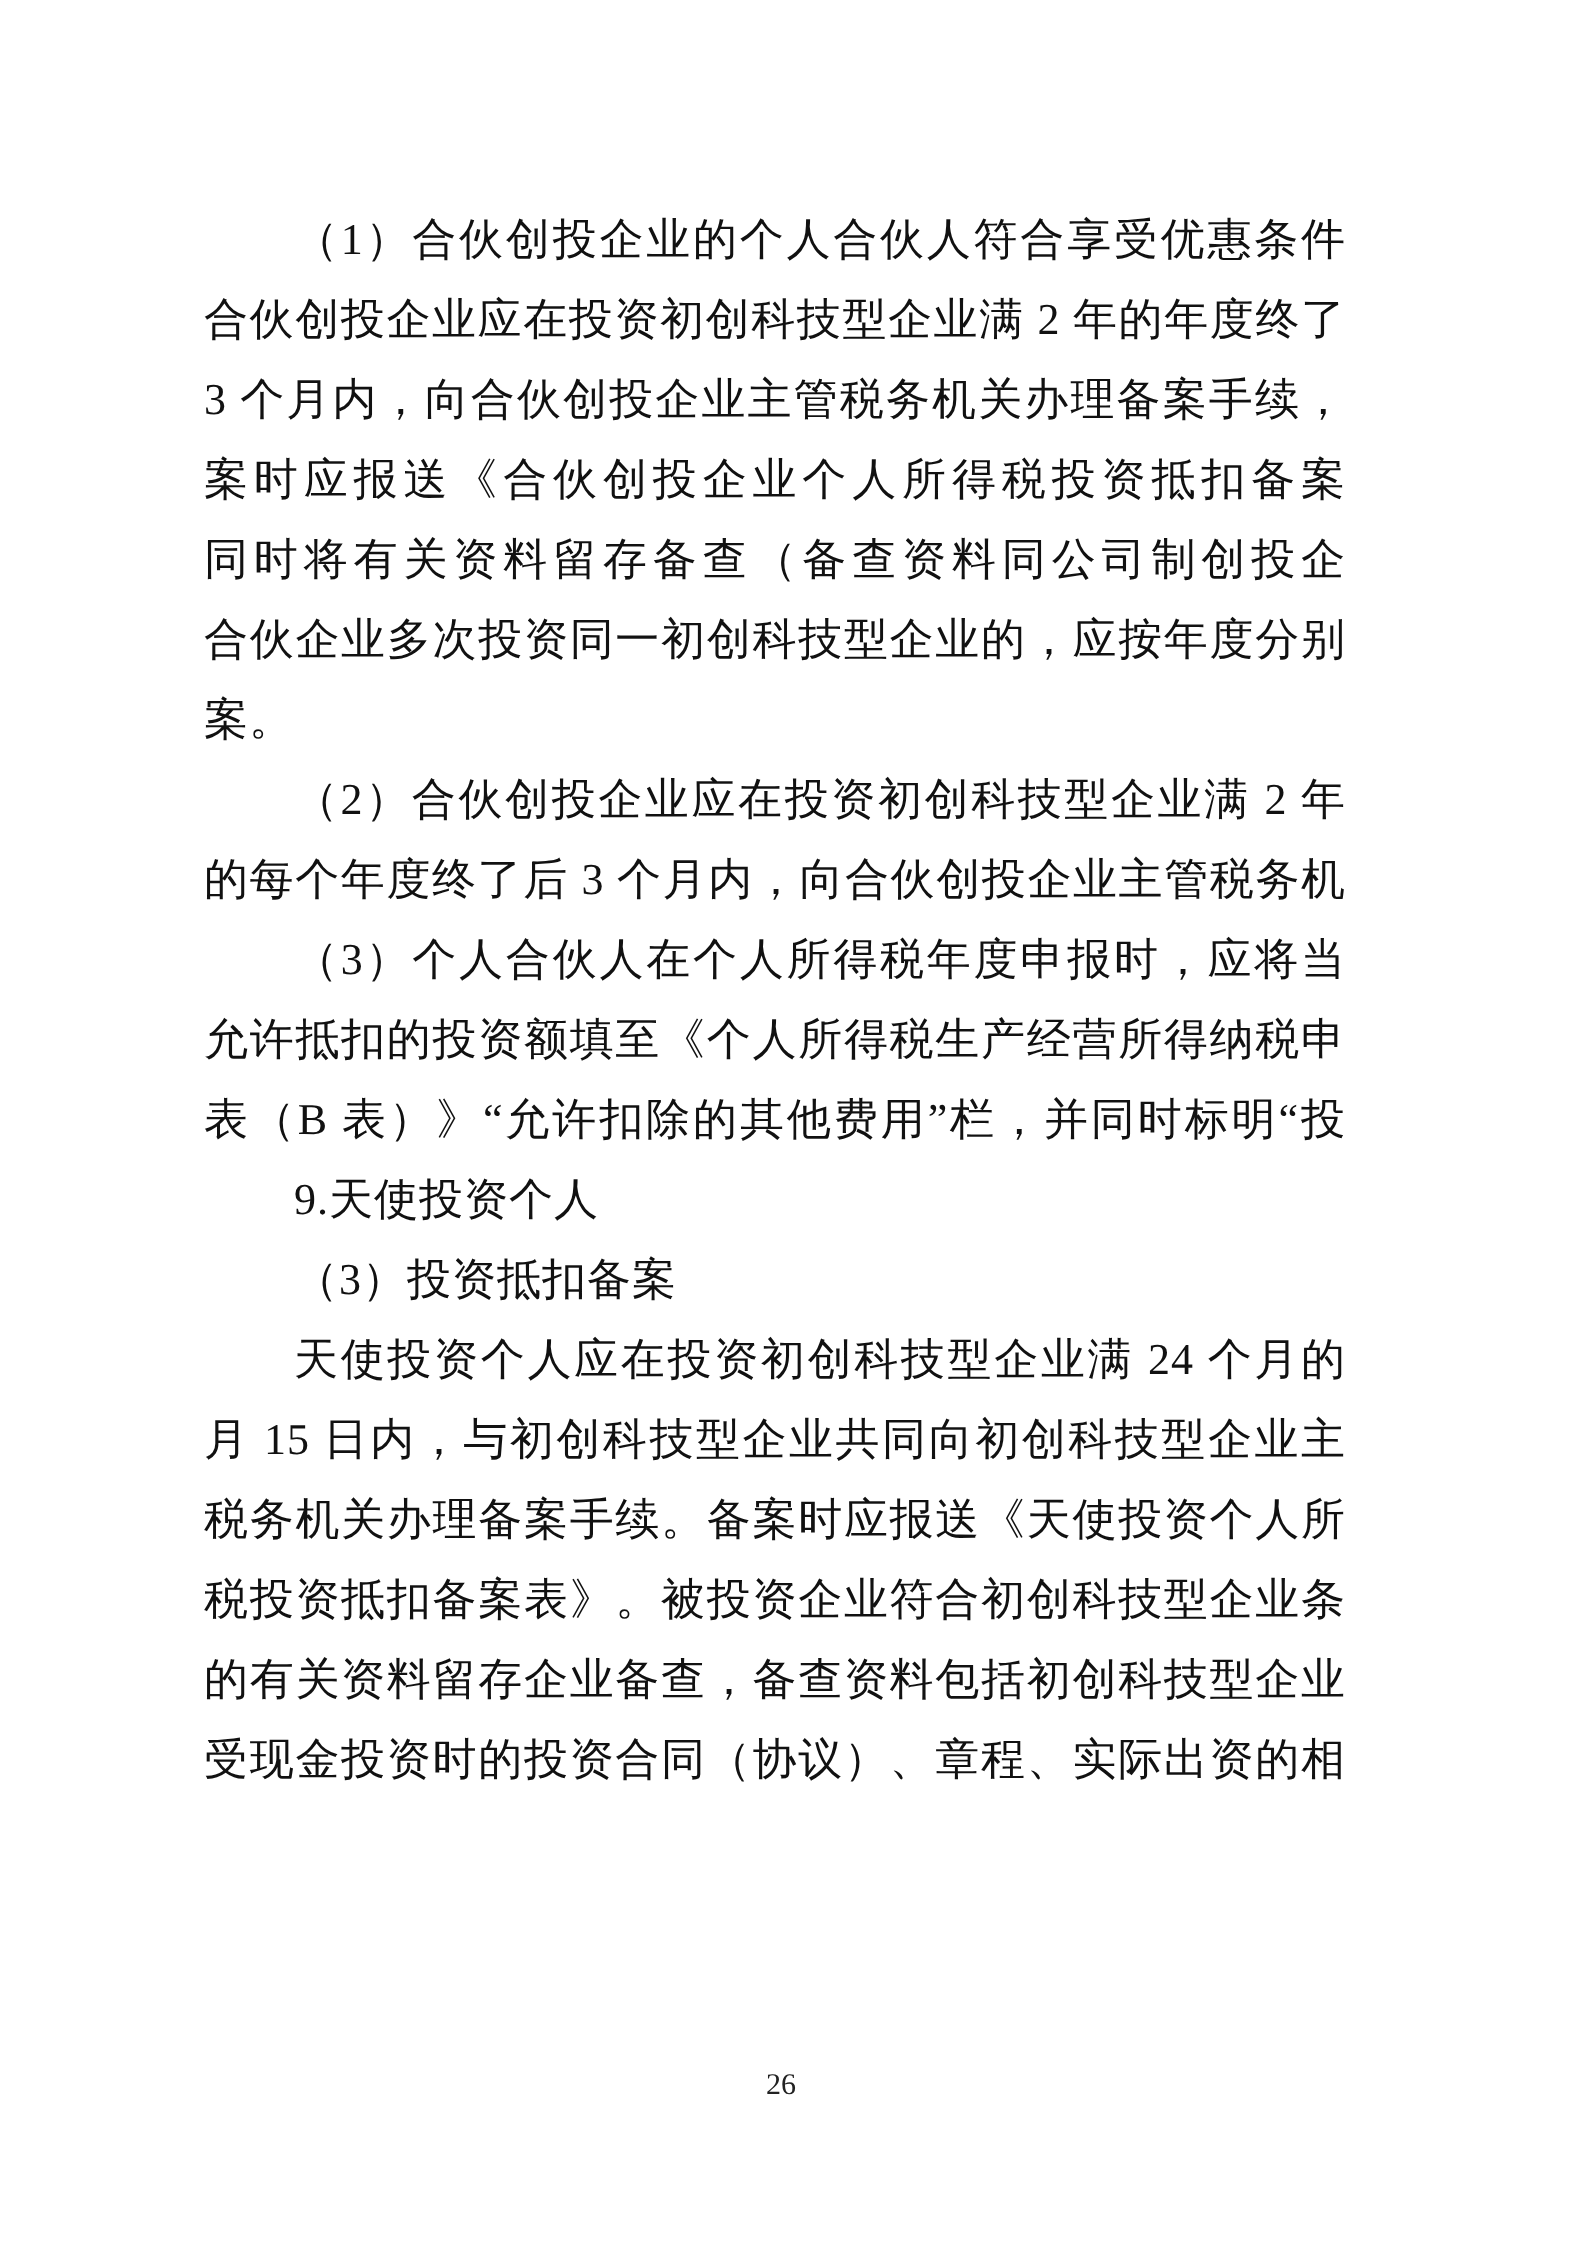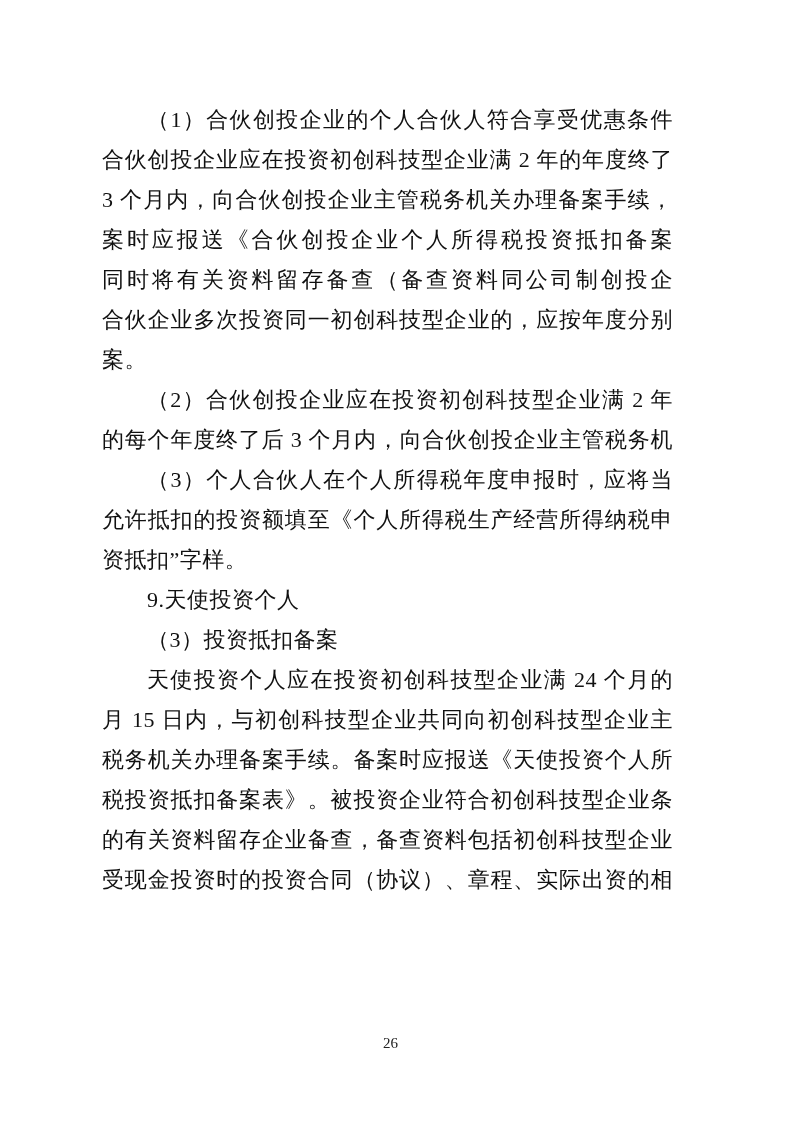--- a/index.html
+++ b/index.html
@@ -69,21 +69,21 @@
     </div>
 
     <div class="para">
       <div class="line indent">（2）合伙创投企业应在投资初创科技型企业满 2 年后</div>
       <div class="line">的每个年度终了后 3 个月内，向合伙创投企业主管税务机关</div>
     </div>
 
     <div class="para">
       <div class="line indent">（3）个人合伙人在个人所得税年度申报时，应将当年</div>
       <div class="line">允许抵扣的投资额填至《个人所得税生产经营所得纳税申报</div>
-      <div class="line end">资抵扣”字样。</div>
+      <div class="line">表（B 表）》“允许扣除的其他费用”栏，并同时标明“投</div>
     </div>
 
     <div class="para">
       <div class="line indent end">9.天使投资个人</div>
     </div>
 
     <div class="para">
       <div class="line indent end">（3）投资抵扣备案</div>
     </div>
 

